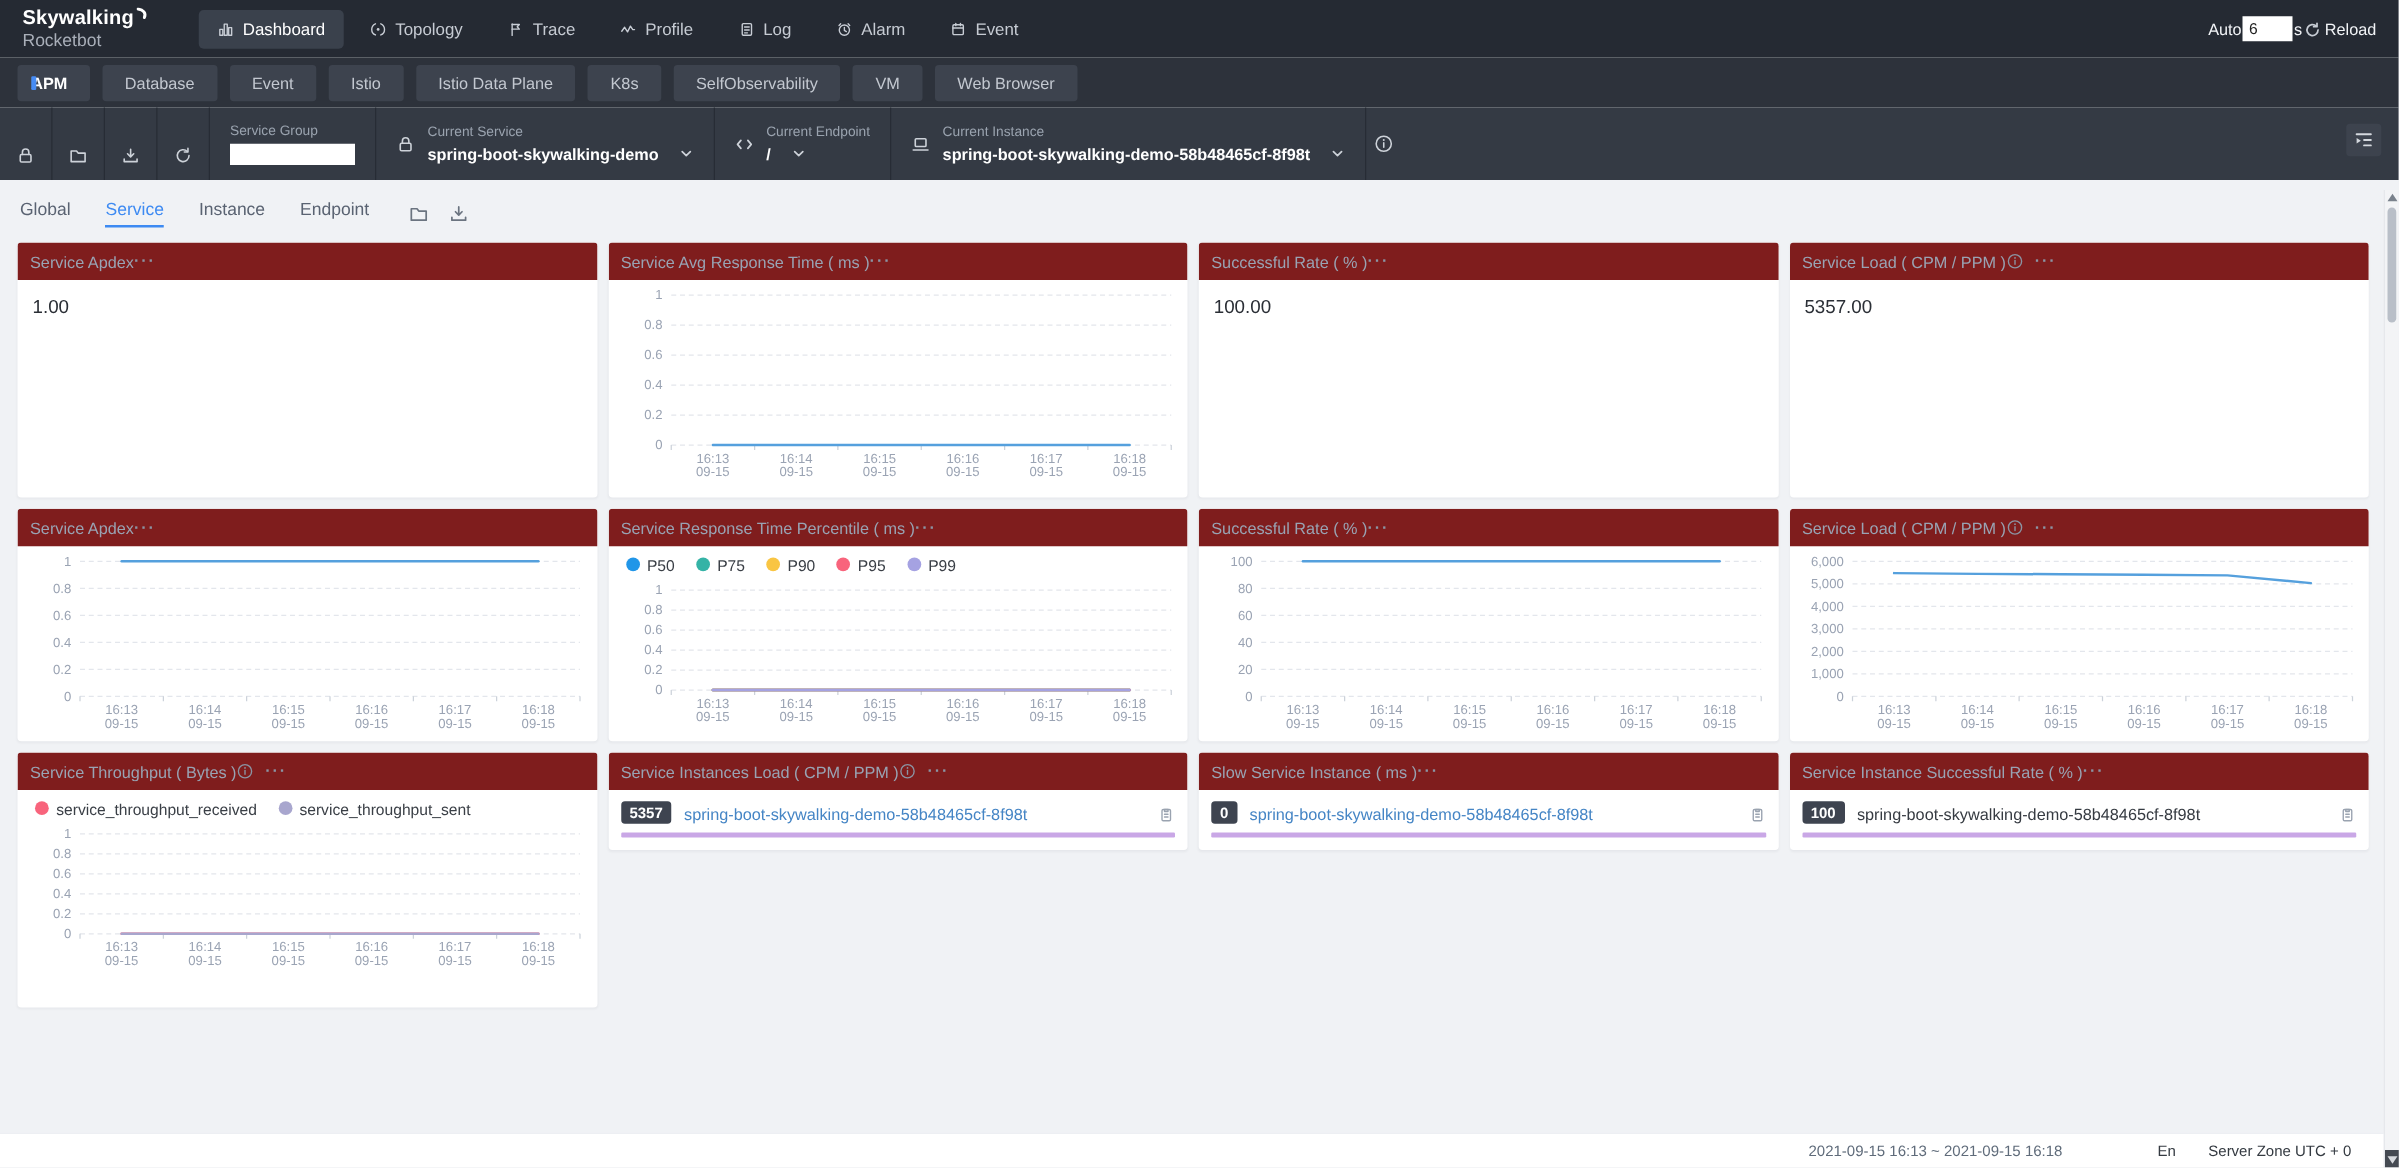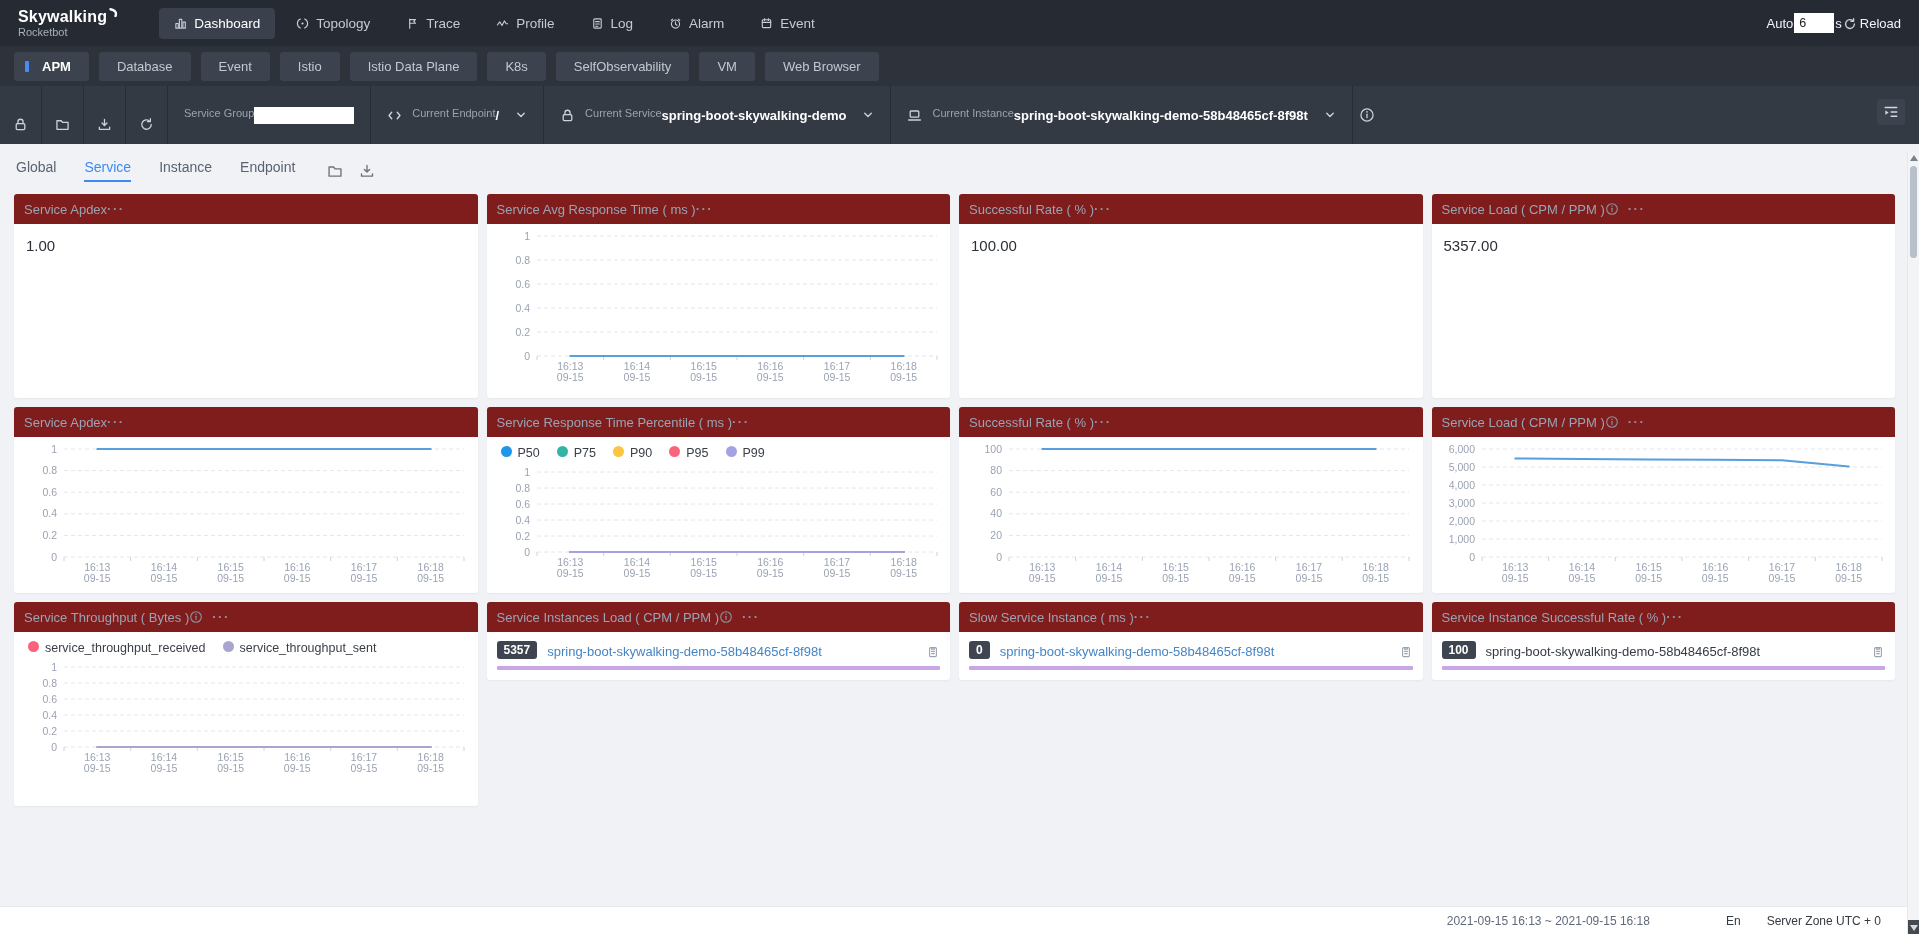--- a/index.html
+++ b/index.html
@@ -4,38 +4,38 @@
 <style>
   *{box-sizing:border-box;margin:0;padding:0}
   html,body{width:1919px;height:934px;overflow:hidden}
   body{position:relative;font-family:"Liberation Sans",sans-serif;font-size:13px;color:#333;background:#f0f2f5}
   svg.ic{display:block}
   
   .navbar{height:46px;background:#252a33;display:flex;align-items:center;padding:0 18px;gap:6px}
   .logo{margin-right:34px;cursor:default}
   .logo-line{display:flex;align-items:flex-start;gap:2px}
   .logo-title{color:#fff;font-weight:bold;font-size:16px;line-height:1.1;letter-spacing:.2px}
-  .logo-sub{color:#a9afb9;font-size:11px;margin-top:1px}
+  .logo-sub{color:#a9afb9;font-size:14px;margin-top:1px}
   .nav-item{display:flex;align-items:center;gap:7px;color:#c6cbd3;font-size:13.5px;padding:8px 15px;border-radius:4px;cursor:pointer}
   .nav-item.active{background:#3a414c;color:#fff}
   .navbar svg{color:#c8cdd5}
   .nav-right{margin-left:auto;display:flex;align-items:center;gap:1px;color:#f2f4f7;font-size:13px}
   .auto-input{width:40px;height:20px;border:none;background:#fff;font-size:12.5px;padding:0 5px;color:#222;font-family:"Liberation Sans",sans-serif}
   .reload-wrap{display:flex;align-items:flex-end;gap:3px;cursor:pointer;font-weight:normal}
   
   .cat-bar{height:40px;background:#2d323b;display:flex;align-items:center;gap:10px;padding:0 14px}
   .cat-btn{background:#3d434e;color:#c3c8d0;padding:7px 18px;border-radius:3px;font-size:13px;position:relative;cursor:pointer;white-space:nowrap}
-  .cat-btn.active{color:#fff;font-weight:bold;padding-left:28px}
+  .cat-btn.active{color:#fff;font-weight:bold;padding-left:11px}
   .cat-btn.active::before{content:"";position:absolute;left:11px;top:9px;bottom:9px;width:4px;background:#478cf4;border-radius:1px}
   
   .toolbar{height:58px;background:#343a44;display:flex;align-items:stretch;position:relative;color:#fff}
   .tb-iconbtn{display:flex;align-items:flex-end;padding:0 13px 12px;border-right:1px solid #272c35;cursor:pointer}
   .toolbar svg{color:#cdd2d9}
   .tb-group{display:flex;align-items:center;gap:10px;padding:0 16px;border-right:1px solid #272c35}
-  .tb-col{display:flex;flex-direction:row;justify-content:flex-end}
+  .tb-col{display:flex;flex-direction:column;justify-content:flex-end}
   .tb-label{font-size:11px;color:#9aa3af;margin-bottom:4px}
   .tb-value{font-size:13px;font-weight:bold;color:#fff;display:flex;align-items:center;gap:16px;cursor:pointer}
   .sg-input{width:100px;height:17px;border:none;background:#fff;font-family:"Liberation Sans",sans-serif}
   .info-btn{align-self:center;margin-left:6px;cursor:pointer;color:#cdd2d9}
   .collapse-btn{position:absolute;right:14px;top:13px;background:#3d434e;border-radius:3px;padding:5px 6px;cursor:pointer}
   
   .view-tabs{display:flex;align-items:center;gap:28px;padding:15px 0 8px 16px}
   .vt{font-size:14px;color:#5a6372;padding-bottom:5px;border-bottom:2px solid transparent;cursor:pointer}
   .vt.active{color:#3d8af2;border-bottom-color:#3d8af2}
   .vt-icons{display:flex;gap:16px;margin-left:4px;color:#6b7480}
@@ -257,41 +257,41 @@
 
   <div class="tb-group">
     <div class="tb-col">
       <span class="tb-label">Service Group</span>
       <input class="sg-input" value="" style="">
     </div>
   </div>
 
   <div class="tb-group">
     <svg class="ic" width="15" height="15" viewBox="0 0 14 14">
-        <use href="#i-code"></use>
+        <use href="#i-lock"></use>
       </svg>
     <div class="tb-col">
-      <span class="tb-label">Current Endpoint</span>
+      <span class="tb-label">Current Service</span>
       <span class="tb-value">
-        <span>/</span>
+        <span>spring-boot-skywalking-demo</span>
         <svg class="ic" width="12" height="12" viewBox="0 0 14 14">
             <use href="#i-chevron"></use>
           </svg>
       </span>
     </div>
   </div>
 
   <div class="tb-group">
     <svg class="ic" width="15" height="15" viewBox="0 0 14 14">
-        <use href="#i-lock"></use>
+        <use href="#i-code"></use>
       </svg>
     <div class="tb-col">
-      <span class="tb-label">Current Service</span>
+      <span class="tb-label">Current Endpoint</span>
       <span class="tb-value">
-        <span>spring-boot-skywalking-demo</span>
+        <span>/</span>
         <svg class="ic" width="12" height="12" viewBox="0 0 14 14">
             <use href="#i-chevron"></use>
           </svg>
       </span>
     </div>
   </div>
 
   <div class="tb-group">
     <svg class="ic" width="15" height="15" viewBox="0 0 14 14">
         <use href="#i-laptop"></use>

